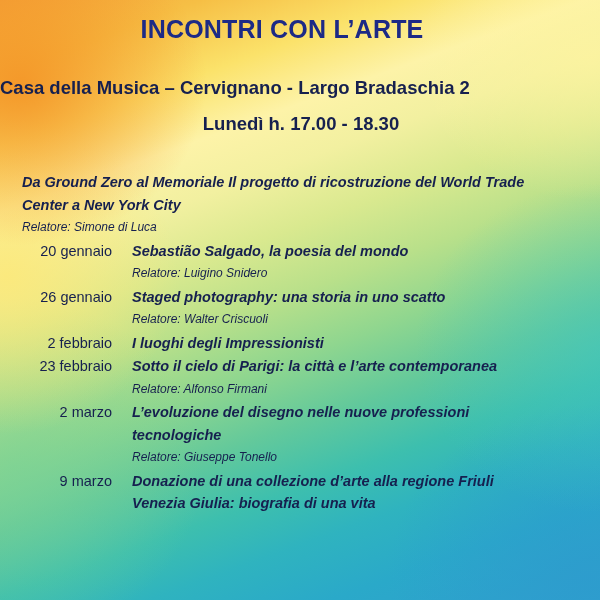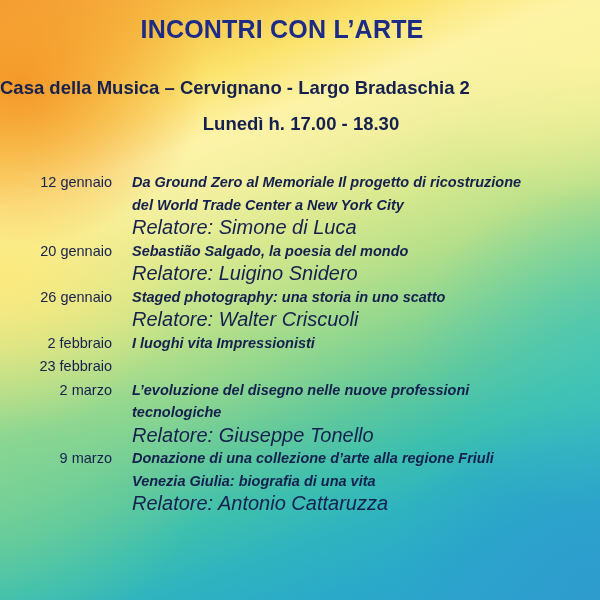--- a/index.html
+++ b/index.html
@@ -114,40 +114,39 @@
   .entry-title {
     color: #16204f;
     font-weight: bold;
     font-size: 14.5px;
     line-height: 22.5px;
     font-style: italic;
   }
   .entry-speaker {
     color: #16204f;
     font-style: italic;
-    font-size: 20px;
+    font-size: 12px;
     line-height: 22.5px;
   }
 </style>
 </head>
 <body>
 
 <div class="poster">
   <div class="content">
 
     <div class="title">INCONTRI CON L’ARTE</div>
 
     <div class="venue">Casa della Musica – Cervignano - Largo Bradaschia 2</div>
 
     <div class="time">Lunedì h. 17.00 - 18.30</div>
 
     <div class="schedule">
 
       <div class="row">
-        <div class="date">12 gennaio</div>
         <div class="entry">
           <div class="entry-title">Da Ground Zero al Memoriale Il progetto di ricostruzione del World Trade Center a New York City</div>
           <div class="entry-speaker">Relatore: Simone di Luca</div>
         </div>
       </div>
 
       <div class="row">
         <div class="date">20 gennaio</div>
         <div class="entry">
           <div class="entry-title">Sebastião Salgado, la poesia del mondo</div>
@@ -159,40 +158,43 @@
         <div class="date">26 gennaio</div>
         <div class="entry">
           <div class="entry-title">Staged photography: una storia in uno scatto</div>
           <div class="entry-speaker">Relatore: Walter Criscuoli</div>
         </div>
       </div>
 
       <div class="row">
         <div class="date">2 febbraio</div>
         <div class="entry">
-          <div class="entry-title">I luoghi vita Impressionisti</div>
+          <div class="entry-title">I luoghi degli Impressionisti</div>
         </div>
       </div>
 
 
       <div class="row">
         <div class="date">23 febbraio</div>
+        <div class="entry">
+          <div class="entry-title">Sotto il cielo di Parigi: la città e l’arte contemporanea</div>
+          <div class="entry-speaker">Relatore: Alfonso Firmani</div>
+        </div>
       </div>
 
       <div class="row">
         <div class="date">2 marzo</div>
         <div class="entry">
           <div class="entry-title">L’evoluzione del disegno nelle nuove professioni tecnologiche</div>
           <div class="entry-speaker">Relatore: Giuseppe Tonello</div>
         </div>
       </div>
 
       <div class="row">
         <div class="date">9 marzo</div>
         <div class="entry">
           <div class="entry-title">Donazione di una collezione d’arte alla regione Friuli Venezia Giulia: biografia di una vita</div>
-          <div class="entry-speaker">Relatore: Antonio Cattaruzza</div>
         </div>
       </div>
 
     </div>
   </div>
 </div>
 
 </body></html>

